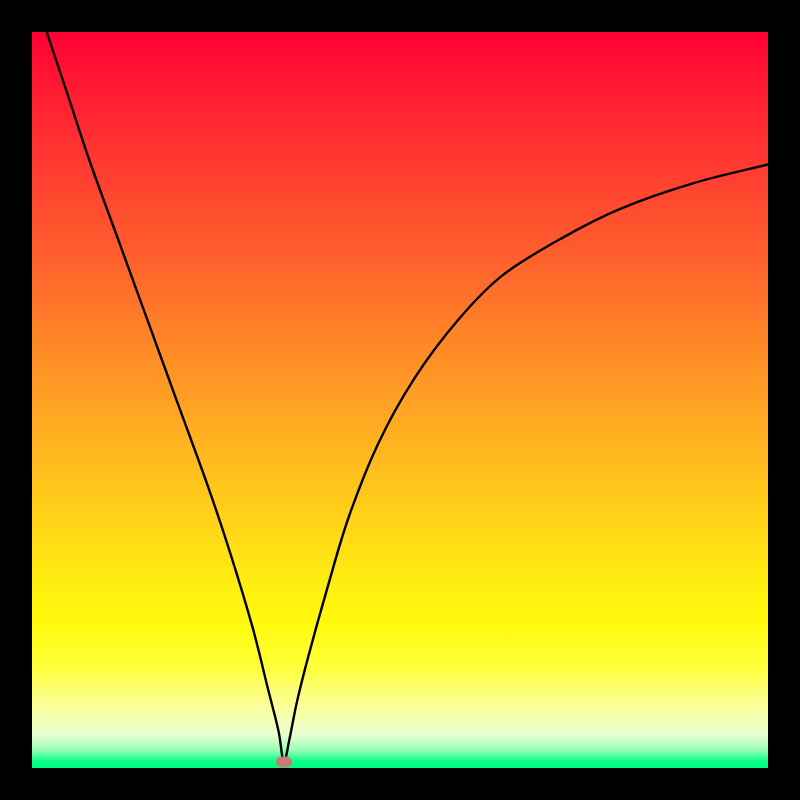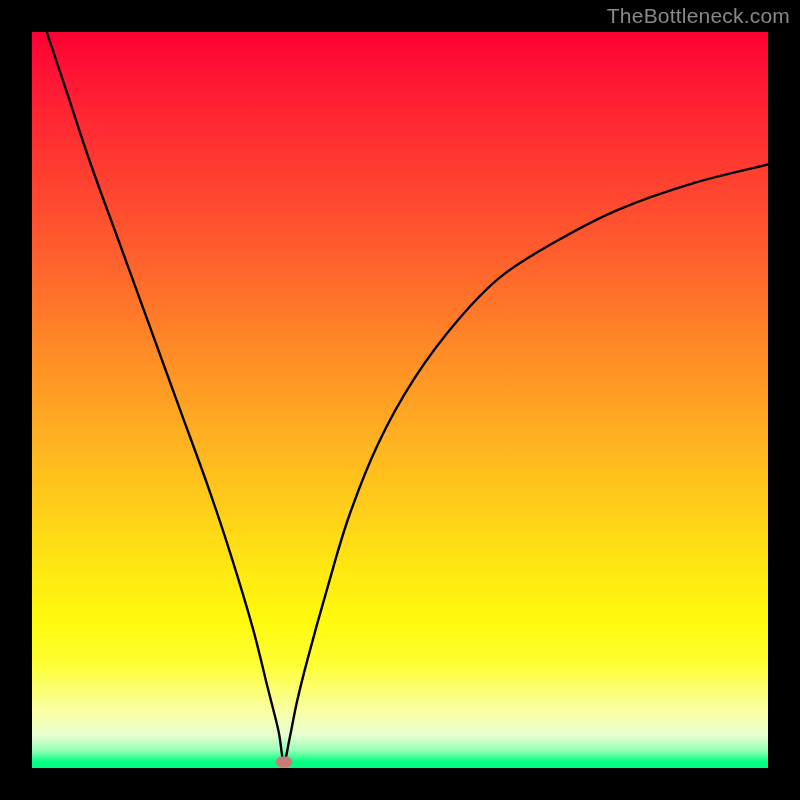--- a/index.html
+++ b/index.html
@@ -68,21 +68,20 @@
     border-radius: 6px / 5px;
     background: #c97b78;
     transform: translate(-50%, -50%);
   }
 </style>
 </head>
 <body>
 
 <div class="frame">
 
-  <div class="watermark">TheBottleneck.com</div>
 
   <div class="plot">
     <div class="gradient"></div>
 
     <svg class="curve" viewBox="0 0 736 736" preserveAspectRatio="none">
       <path id="curve-path" d="M 14.72 0.00 C 18.40 11.04, 29.44 44.16, 36.80 66.24 C 44.16 88.32, 50.29 107.95, 58.88 132.48 C 67.47 157.01, 78.51 186.45, 88.32 213.44 C 98.13 240.43, 107.95 267.41, 117.76 294.40 C 127.57 321.39, 137.39 348.37, 147.20 375.36 C 157.01 402.35, 168.05 431.79, 176.64 456.32 C 185.23 480.85, 191.36 499.25, 198.72 522.56 C 206.08 545.87, 214.67 574.08, 220.80 596.16 C 226.93 618.24, 231.23 637.87, 235.52 655.04 C 239.81 672.21, 243.86 686.69, 246.56 699.20 C 249.26 711.71, 249.87 728.89, 251.71 730.11 C 253.55 731.34, 255.39 716.62, 257.60 706.56 C 259.81 696.50, 261.89 683.25, 264.96 669.76 C 268.03 656.27, 271.09 644.00, 276.00 625.60 C 280.91 607.20, 287.65 582.67, 294.40 559.36 C 301.15 536.05, 307.89 510.29, 316.48 485.76 C 325.07 461.23, 334.88 435.47, 345.92 412.16 C 356.96 388.85, 369.23 366.77, 382.72 345.92 C 396.21 325.07, 412.16 304.21, 426.88 287.04 C 441.60 269.87, 453.87 256.37, 471.04 242.88 C 488.21 229.39, 510.29 217.12, 529.92 206.08 C 549.55 195.04, 566.72 185.84, 588.80 176.64 C 610.88 167.44, 637.87 158.24, 662.40 150.88 C 686.93 143.52, 723.73 135.55, 736.00 132.48" fill="none" stroke="#000" stroke-width="2.4" stroke-linecap="round" stroke-linejoin="round"></path>
     </svg>
 
     <div id="min-marker" class="marker" style="left: 251.712px; top: 730.112px;"></div>
   </div>

